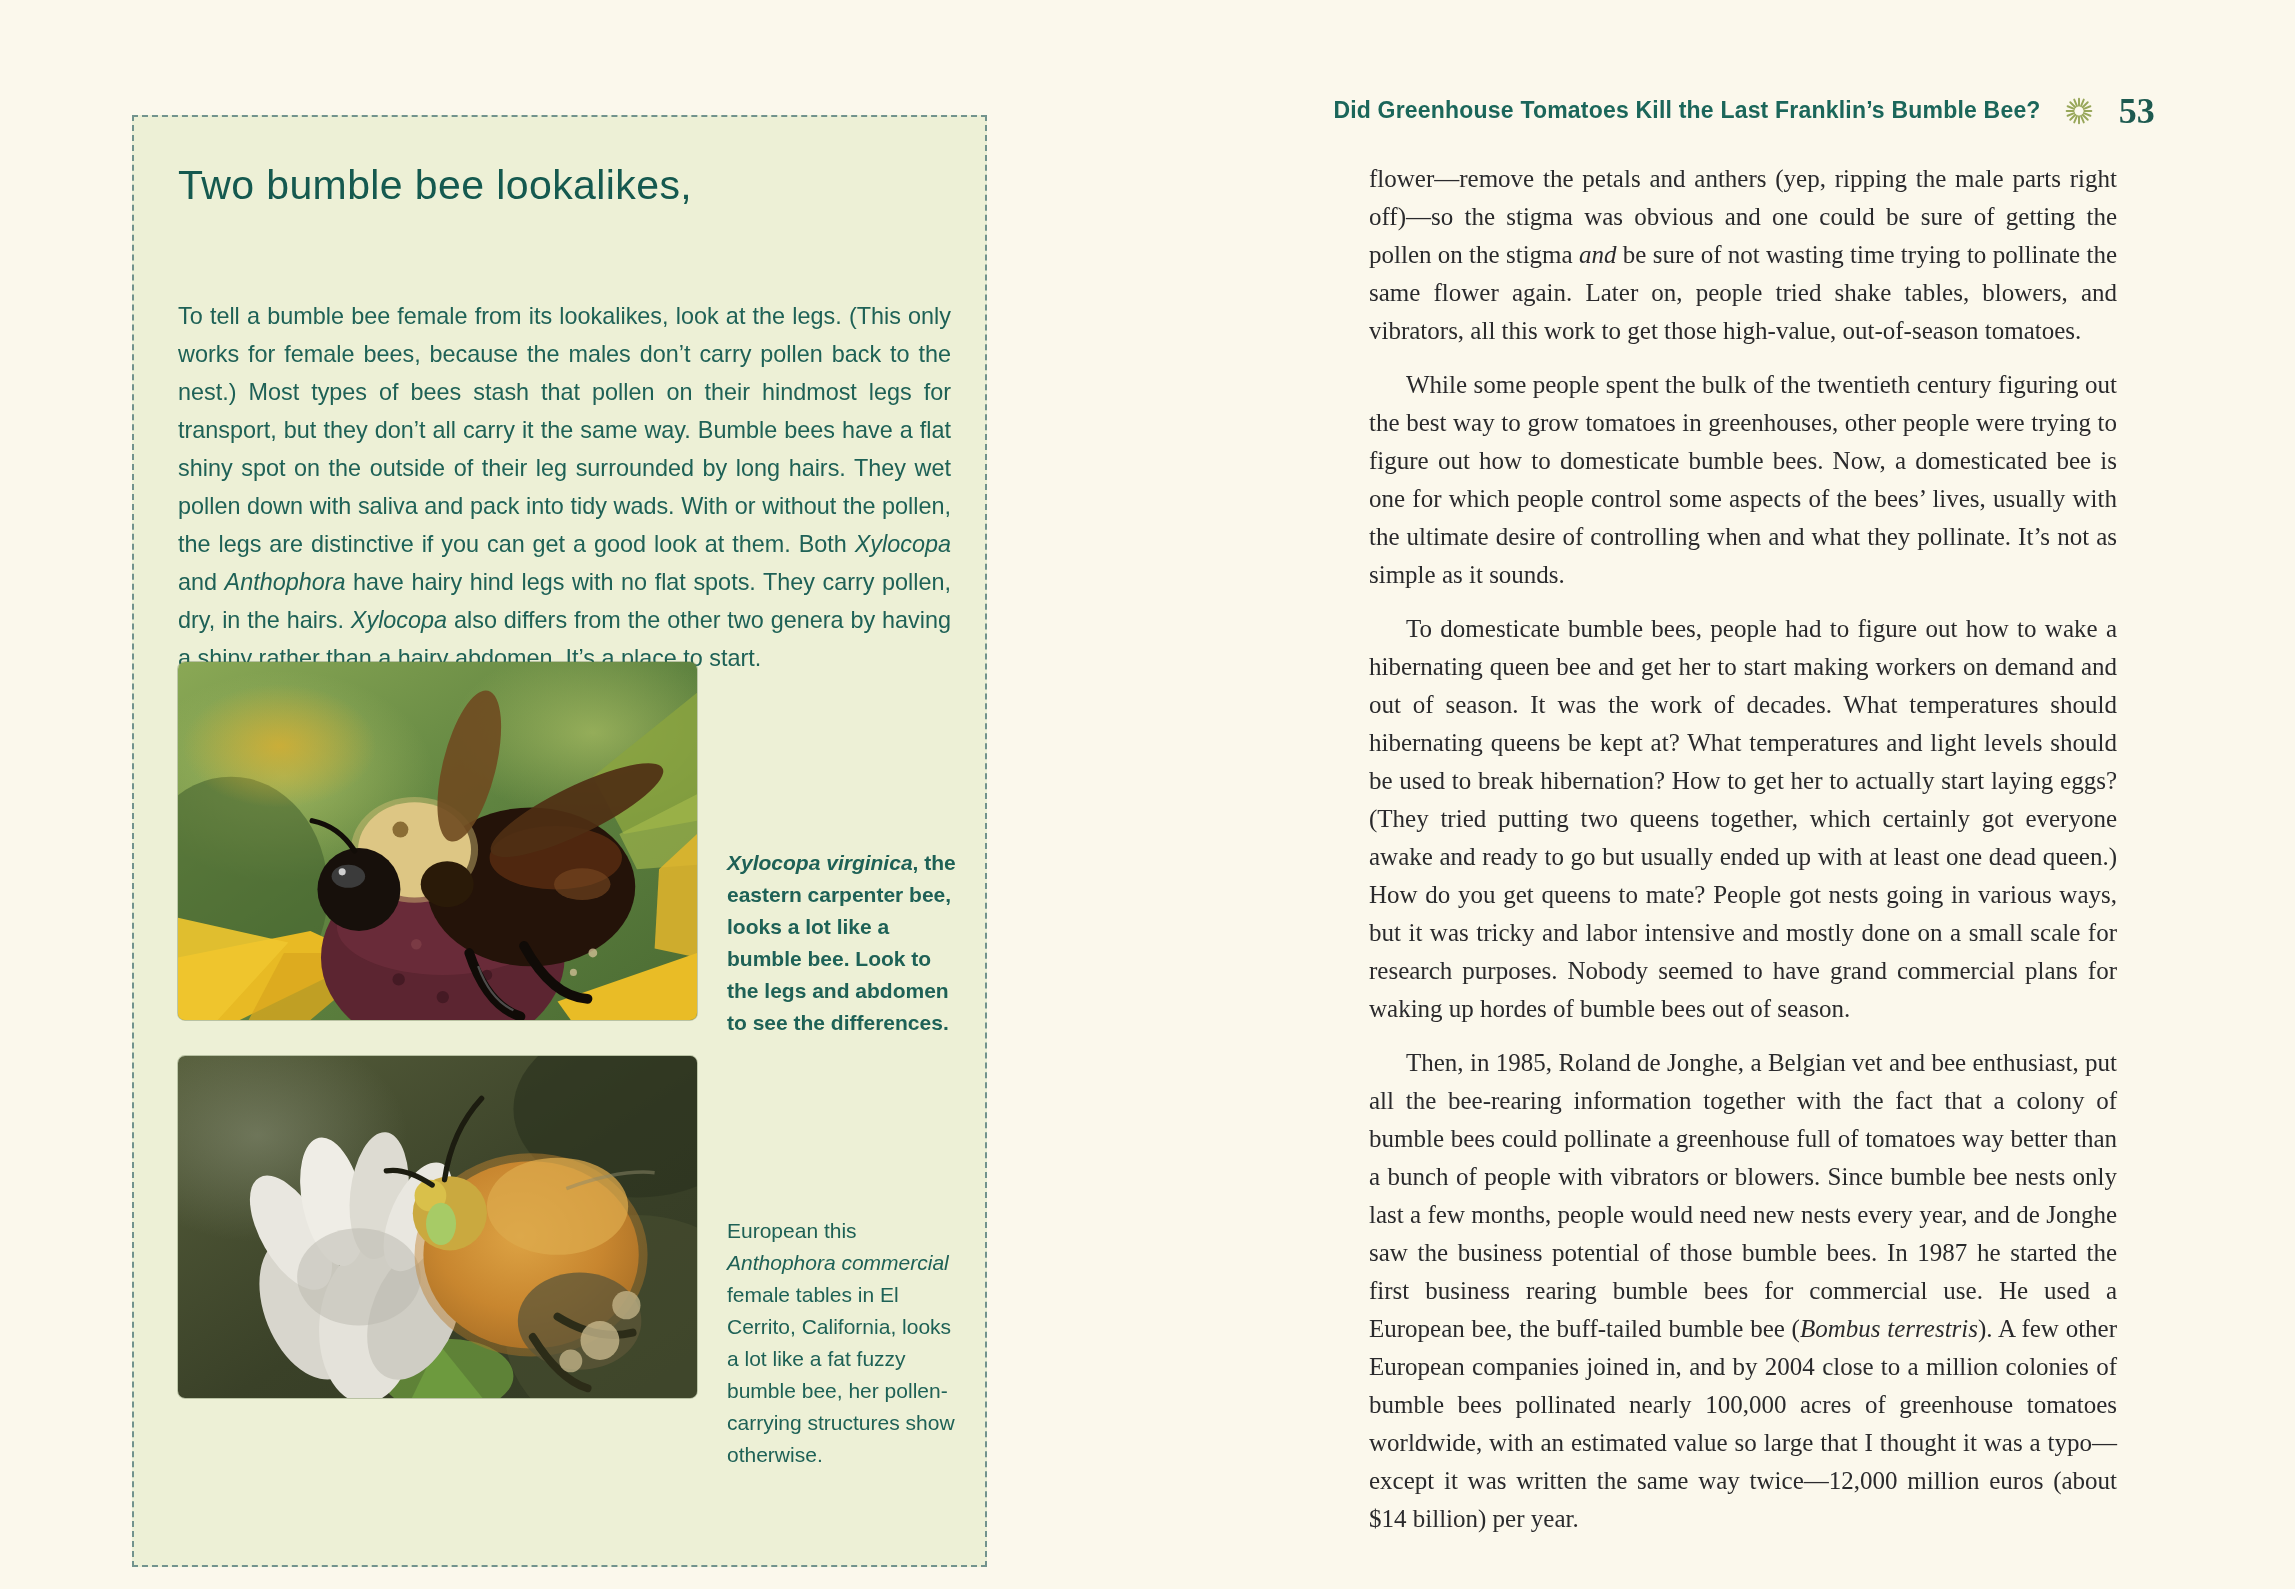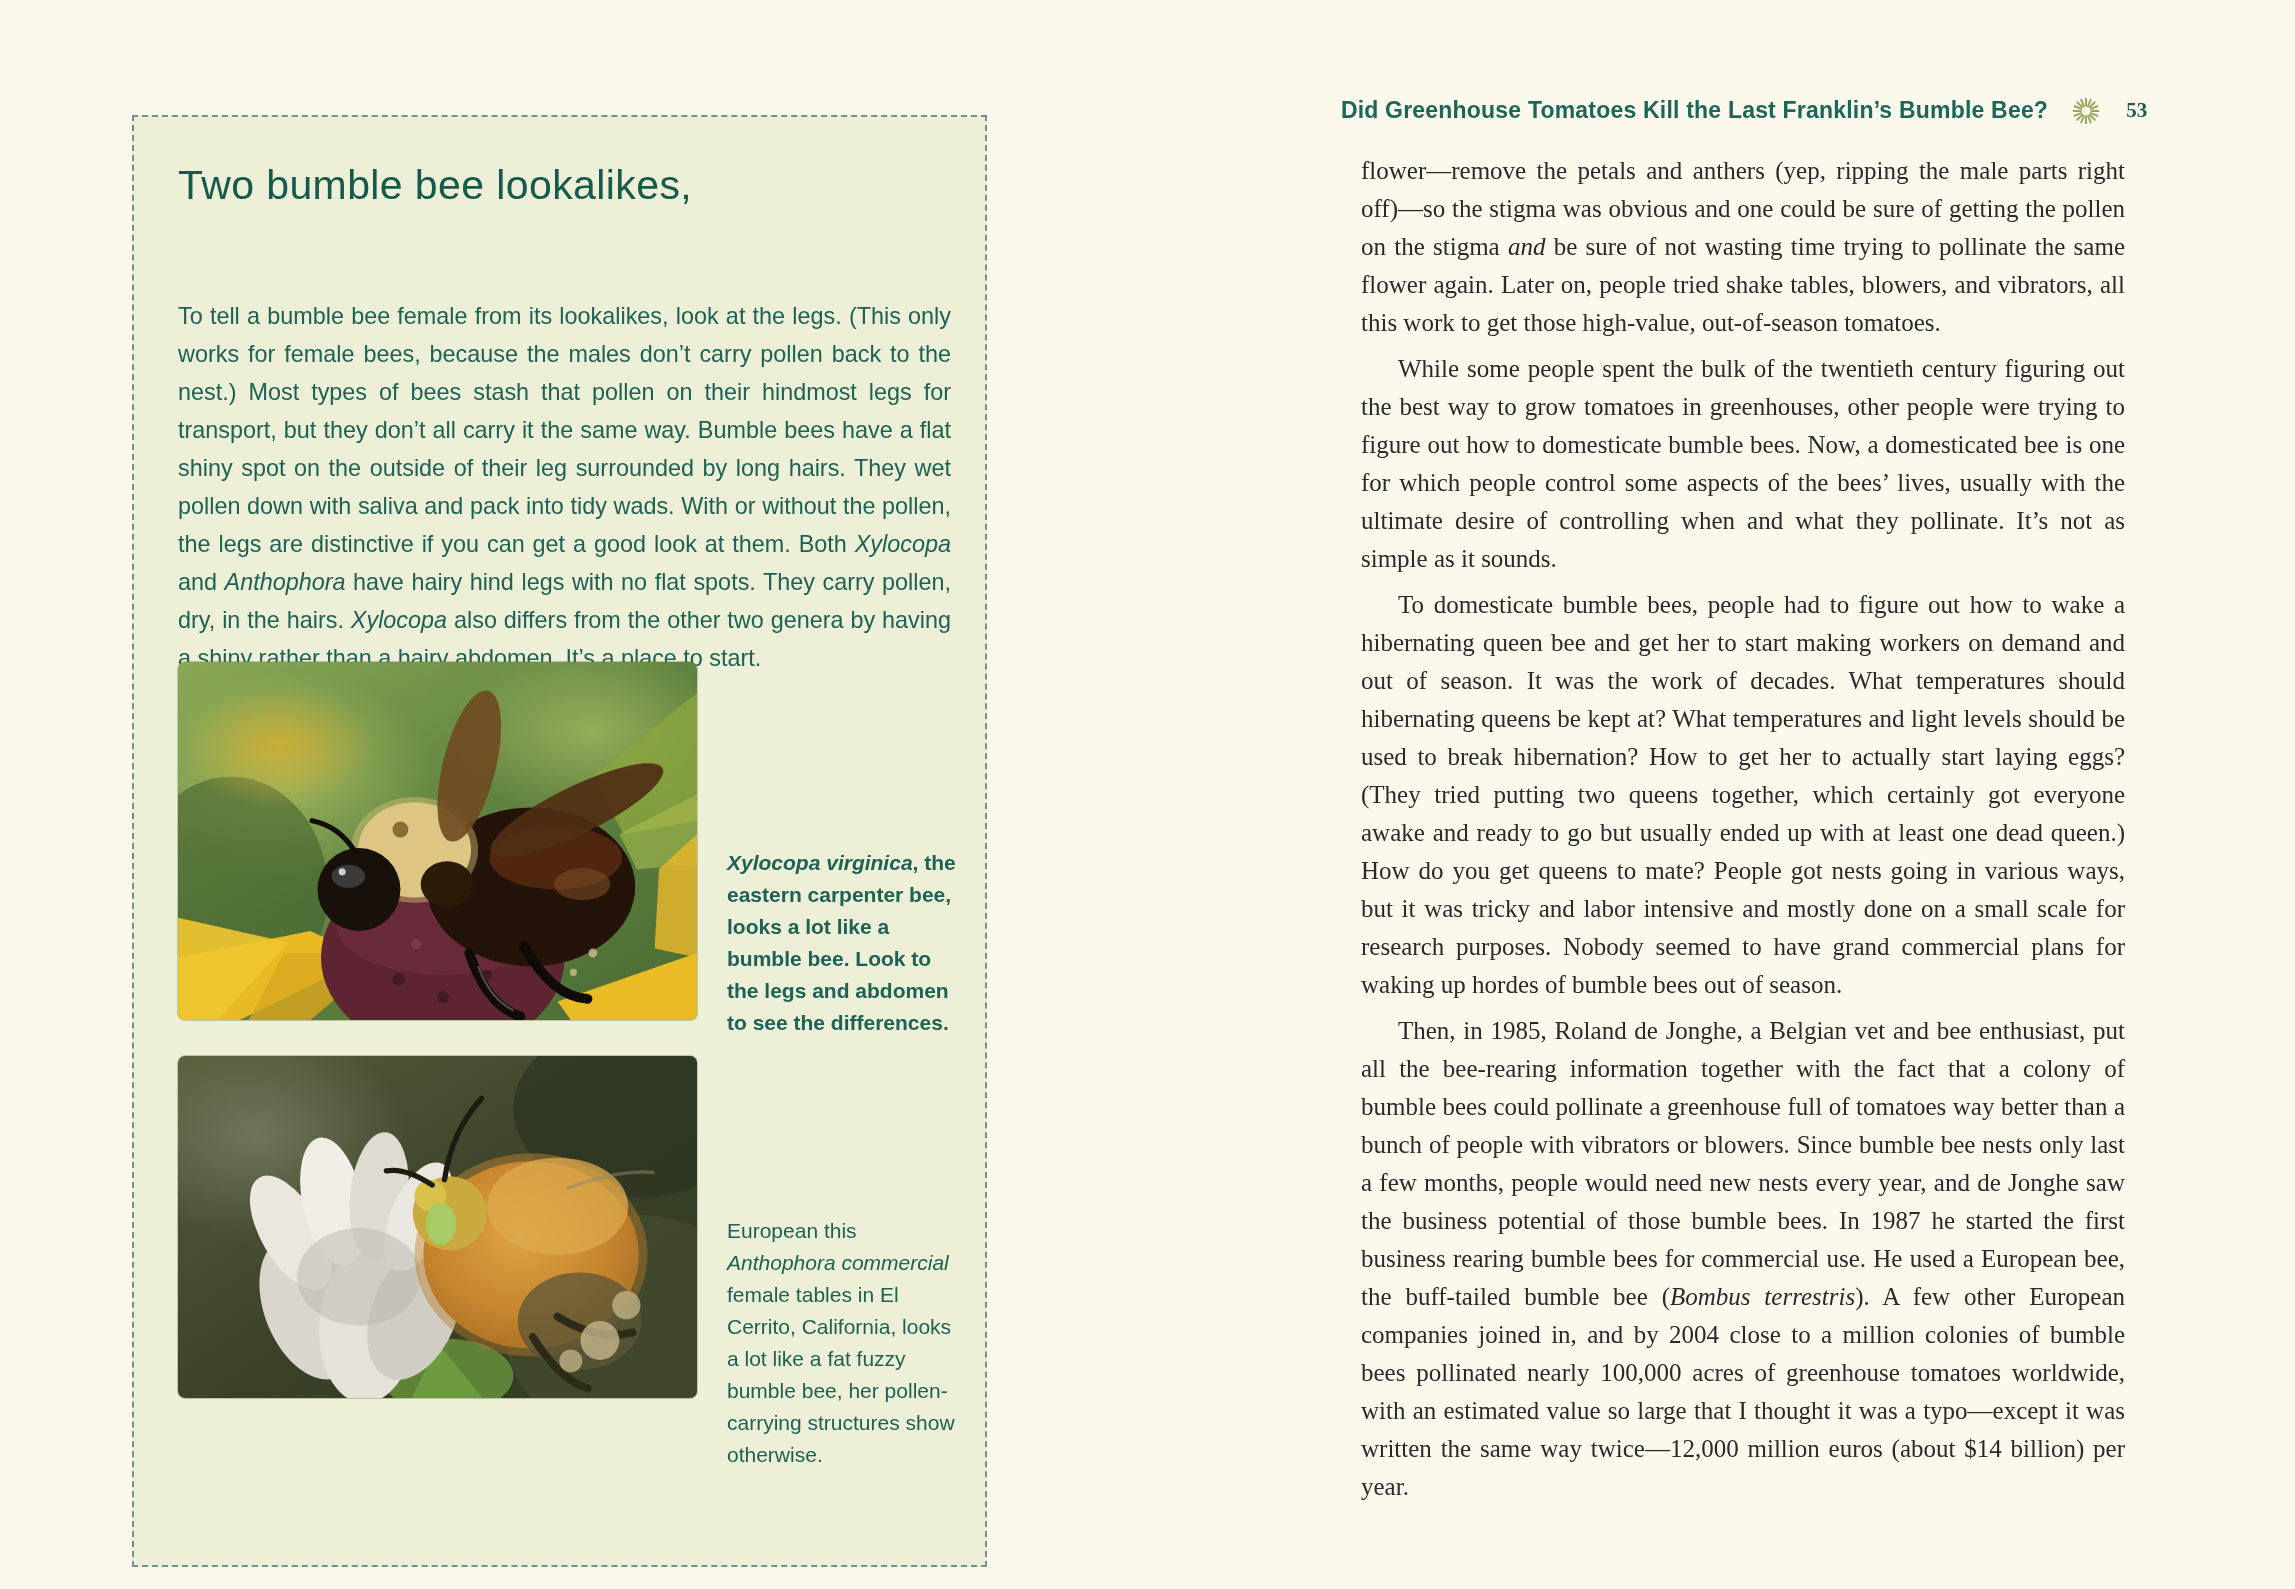--- a/index.html
+++ b/index.html
@@ -46,30 +46,30 @@
   .running-header{
     position:absolute;left:1351px;top:90px;width:786px;height:41px;
     display:flex;justify-content:center;align-items:center;gap:23px;
   }
   .header-title{
     font-size:23px;font-weight:bold;letter-spacing:0.2px;
     color:var(--header_teal,#1b665a);white-space:nowrap;
   }
   .ornament{width:32px;height:32px;flex:0 0 auto;display:flex;align-items:center;}
   .page-number{
-    font-family:"Liberation Serif",serif;font-size:21px;font-weight:bold;
+    font-family:"Liberation Serif",serif;font-size:36px;font-weight:bold;
     color:var(--pagenum_teal,#1d5a50);
   }
   .body-column{
     position:absolute;left:1353px;top:144px;width:780px;
     font-family:"Liberation Serif",serif;
     font-size:25px;line-height:38px;text-align:justify;
     color:var(--body_ink,#2a2a2c);
   }
-  .body-column p{margin:8px;}
+  .body-column p{margin:16px;}
   .body-column p.indent{text-indent:37px;}
 </style>
 </head>
 <body>
 
 <div>
 
   <div class="sidebar-box">
 
     <div class="box-title">

